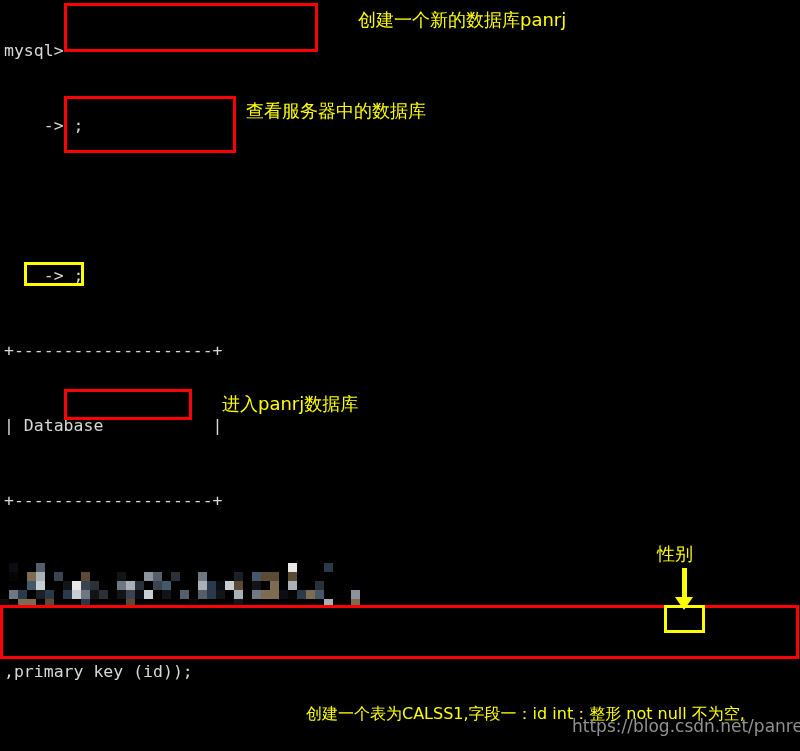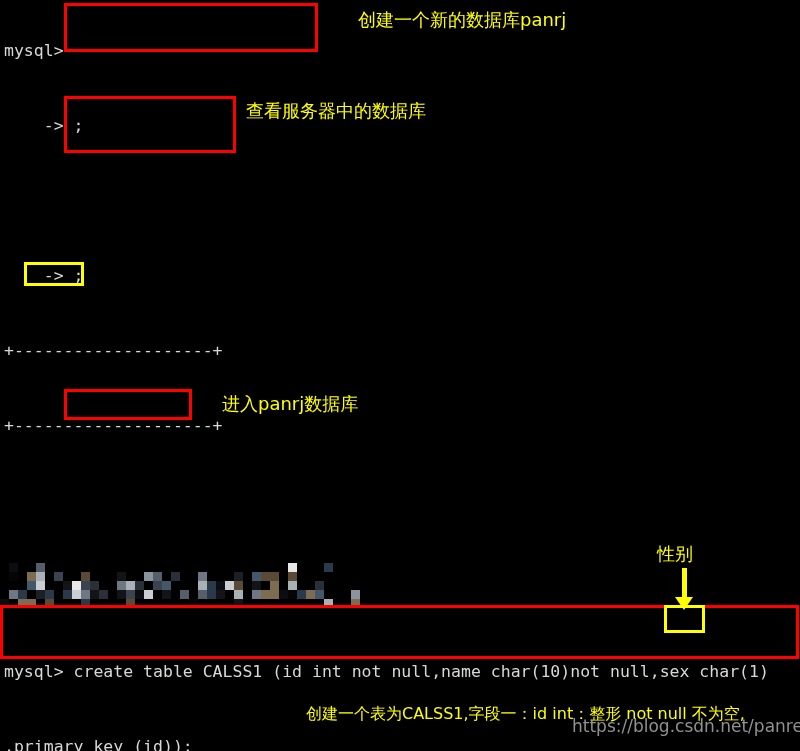--- a/index.html
+++ b/index.html
@@ -112,20 +112,21 @@
 <body>
 
 <div id="screen">
 
   <div class="term">
     <div>mysql&gt;</div>
     <div>    -&gt; ;</div>
     <div></div>
     <div>    -&gt; ;</div>
     <div>+--------------------+</div>
+    <div>| Database           |</div>
     <div>+--------------------+</div>
     
     
     
     
     
     
     
     
     
@@ -344,21 +345,20 @@
       <i style="background: rgb(0, 0, 0);"></i>
       <i style="background: rgb(169, 176, 182);"></i>
       <i style="background: rgb(0, 0, 0);"></i>
       <i style="background: rgb(0, 0, 0);"></i>
       <i style="background: rgb(125, 107, 82);"></i>
       <i style="background: rgb(0, 0, 0);"></i>
       <i style="background: rgb(0, 0, 0);"></i>
     </div>
 
   <div class="term2">
-    <div>mysql&gt; create table CALSS1 (id int not null,name char(10)not null,sex char(1)</div>
     <div>,primary key (id));</div>
     
     
     
     
   </div>
 
   <div class="box box-red" style="left:64px;  top:3px;   width:254px; height:49px;"></div>
   <div class="box box-red" style="left:64px;  top:96px;  width:172px; height:57px;"></div>
   <div class="box box-yellow" style="left:24px;  top:262px; width:60px;  height:24px;"></div>

